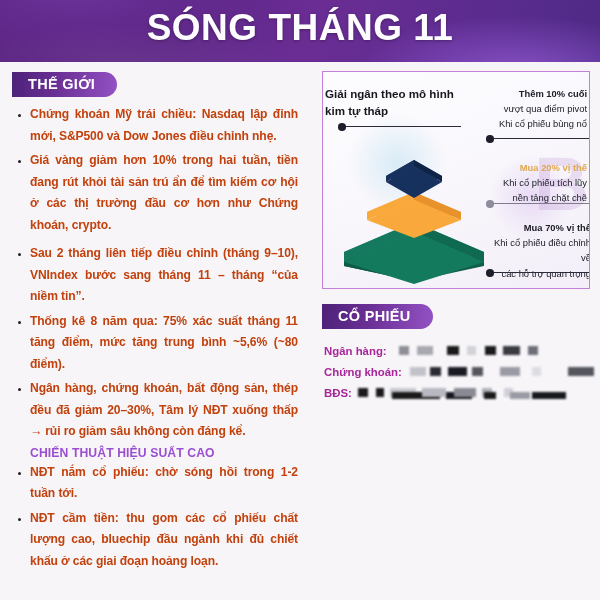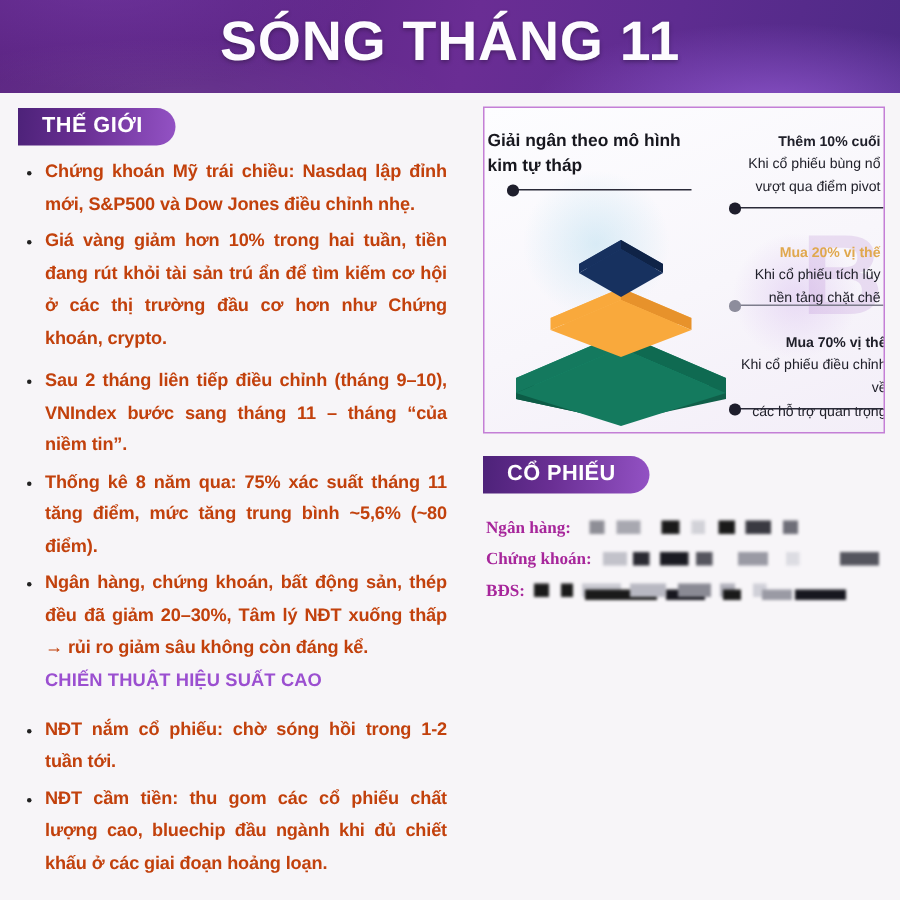--- a/index.html
+++ b/index.html
@@ -66,21 +66,21 @@
   }
   ul.bullets li:before {
     content:"";
     position:absolute; left:4px; top:10px;
     width:3px; height:3px; border-radius:50%;
     background:#222;
   }
   .subhead {
     color:#9b4fd0;
     font-size:12.2px; font-weight:bold;
-    margin:3px 0 16px 16px;
+    margin:3px 0 2px 16px;
     letter-spacing:.1px;
   }
 
   
   .right-col {
     position:absolute; left:310px; top:62px; width:290px; height:538px;
   }
 
   
   .diagram-card {
@@ -121,22 +121,22 @@
   .rule.grey .dot  { background:#8d8d9c; }
 
   .annot { position:absolute; font-size:9.4px; color:#20202a; line-height:1.62;text-align:right; }
   .annot .hl-lead { font-weight:bold; }
   .annot .orange { color:#e0a84e; }
 
   
   .stock-sec { position:absolute; left:0; top:242px; width:290px; }
   .stock-rows { margin:14px 0 0 14px; }
   .stock-row {
-    display:flex; align-items:flex-end;
-    margin-bottom:6px; height:15px;font-family:Liberation Serif, serif;
+    display:flex; align-items:center;
+    margin-bottom:6px; height:15px;
   }
   .stock-label {
     color:#a7269b; font-size:11.4px; font-weight:bold;
     white-space:nowrap; margin-right:6px;
   }
   .redact { position:relative; flex:1; height:13px; }
   .redact i {
     position:absolute; top:2px; height:9px; display:block;
     filter:blur(1.1px);
   }
@@ -203,22 +203,22 @@
 
         <polygon points="47,42 75,26 103,42 75,58" fill="#24406f"></polygon>
         <polygon points="47,42 75,26 75,32 47,48" fill="#17315f"></polygon>
         <polygon points="103,42 75,26 75,32 103,48" fill="#0f2347"></polygon>
         <polygon points="47,48 75,32 103,48 75,64" fill="#17315f"></polygon>
       </svg>
     </div>
 
     <div class="annot" style="left:168px; top:14px; width:96px;">
       <div class="hl-lead">Thêm 10% cuối</div>
+      <div>vượt qua điểm pivot</div>
       <div>Khi cổ phiếu bùng nổ</div>
-      <div>vượt qua điểm pivot</div>
     </div>
     <div class="rule" style="left:166px; top:66px; width:100px;">
       <span class="line"></span>
       <span class="dot"></span>
     </div>
 
     <div class="annot" style="left:168px; top:88px; width:96px;">
       <div class="hl-lead orange">Mua 20% vị thế</div>
       <div>Khi cổ phiếu tích lũy</div>
       <div>nền tảng chặt chẽ</div>

